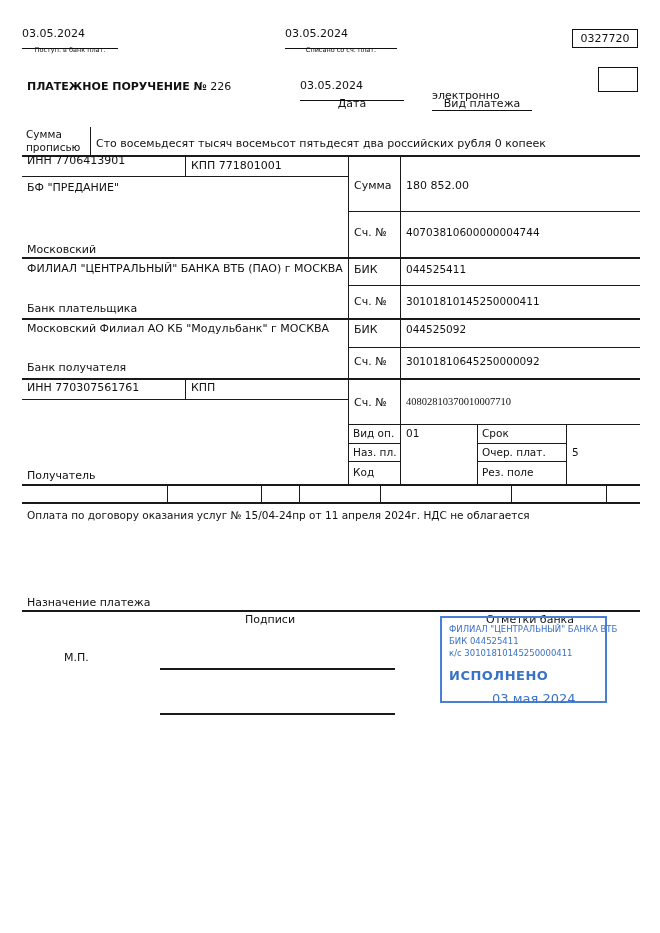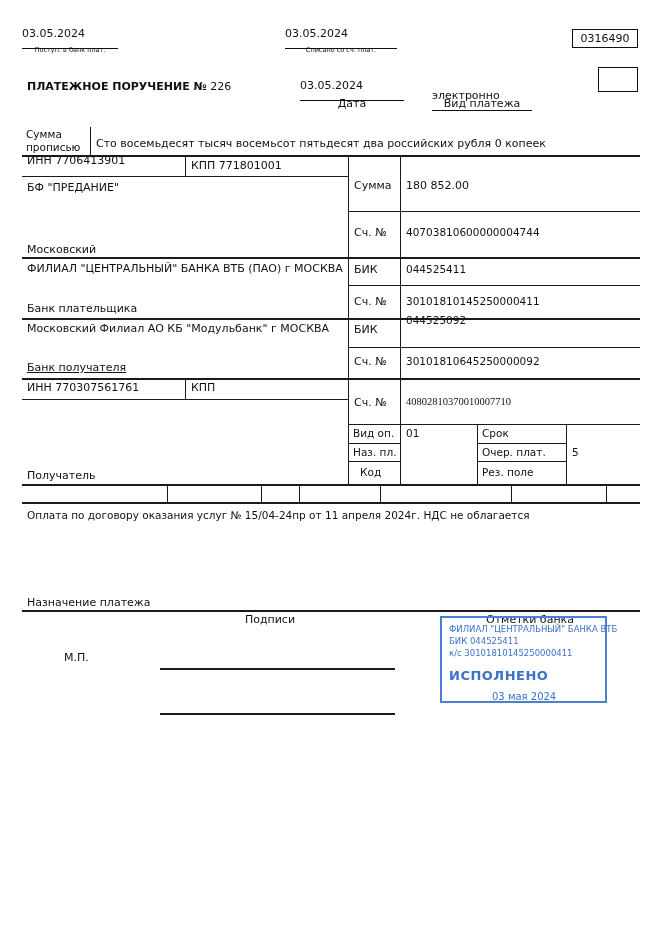--- a/index.html
+++ b/index.html
@@ -14,32 +14,32 @@
   .box{position:absolute;border:1.5px solid #111;box-sizing:border-box;text-align:center;}
   .vl{position:absolute;width:1px;background:#1a1a1a;}
   .hl{position:absolute;height:1px;background:#1a1a1a;}
   .hl2{position:absolute;height:2px;background:#1a1a1a;}
   .sig{position:absolute;height:2px;background:#1a1a1a;}
   .wrap{white-space:normal;}
   .stamp{position:absolute;left:440px;top:616px;width:167px;height:87px;box-sizing:border-box;
          border:2px solid #4a80d4;color:#3a72c8;padding:5px 7px;}
   .stamp .s1{font-size:8.5px;line-height:12px;white-space:nowrap;}
   .stamp .big{font-size:13px;font-weight:bold;margin-top:9px;letter-spacing:0.5px;}
-  .stamp .dt{font-size:10px;margin-top:8px;padding-left:43px;}
+  .stamp .dt{font-size:13px;margin-top:8px;padding-left:43px;}
 </style>
 </head>
 <body>
 
 <div class="page">
 
   <div class="ufield" style="left:22px;top:27px;width:96px;">03.05.2024</div>
   <div class="tiny" style="left:22px;top:46px;width:96px;">Поступ. в банк плат.</div>
   <div class="ufield" style="left:285px;top:27px;width:112px;">03.05.2024</div>
   <div class="tiny" style="left:285px;top:46px;width:112px;">Списано со сч. плат.</div>
-  <div class="box" style="left:572px;top:29px;width:66px;height:19px;font-size:11px;line-height:17px;">0316490</div>
+  <div class="box" style="left:572px;top:29px;width:66px;height:19px;font-size:11px;line-height:17px;">0327720</div>
 
   <div class="t" style="left:27px;top:80px;">
     <span class="b">ПЛАТЕЖНОЕ ПОРУЧЕНИЕ №</span><span> </span><span>226</span>
   </div>
   <div class="ufield" style="left:300px;top:79px;width:104px;">03.05.2024</div>
   <div class="ulabel" style="left:300px;top:97px;width:104px;">Дата</div>
   <div class="ufield" style="left:432px;top:89px;width:100px;">электронно</div>
   <div class="ulabel" style="left:432px;top:97px;width:100px;">Вид платежа</div>
   <div class="box" style="left:598px;top:67px;width:40px;height:25px;"></div>
 
@@ -66,25 +66,25 @@
   <div class="t" style="left:354px;top:263px;">БИК</div>
   <div class="ts" style="left:406px;top:263px;">044525411</div>
   <div class="hl" style="left:348px;top:285px;width:292px;"></div>
   <div class="t" style="left:354px;top:295px;">Сч. №</div>
   <div class="ts" style="left:406px;top:295px;">30101810145250000411</div>
   <div class="t" style="left:27px;top:302px;">Банк плательщика</div>
   <div class="hl2" style="left:22px;top:318px;width:618px;"></div>
 
   <div class="t" style="left:27px;top:322px;">Московский Филиал АО КБ "Модульбанк" г МОСКВА</div>
   <div class="t" style="left:354px;top:323px;">БИК</div>
-  <div class="ts" style="left:406px;top:314px;">044525092</div>
+  <div class="ts" style="left:406px;top:323px;">044525092</div>
   <div class="hl" style="left:348px;top:347px;width:292px;"></div>
   <div class="t" style="left:354px;top:355px;">Сч. №</div>
   <div class="ts" style="left:406px;top:355px;">30101810645250000092</div>
-  <div class="t" style="left:27px;top:361px;text-decoration:underline;">Банк получателя</div>
+  <div class="t" style="left:27px;top:361px;">Банк получателя</div>
   <div class="hl2" style="left:22px;top:378px;width:618px;"></div>
 
   <div class="t" style="left:27px;top:381px;">ИНН 770307561761</div>
   <div class="t" style="left:191px;top:381px;">КПП</div>
   <div class="vl" style="left:185px;top:379px;height:20px;"></div>
   <div class="hl" style="left:22px;top:399px;width:327px;"></div>
 
   <div class="t" style="left:354px;top:396px;">Сч. №</div>
   <div class="ts" style="left:406px;top:396px;font-family:Liberation Serif, serif;">40802810370010007710</div>
   <div class="hl" style="left:348px;top:424px;width:292px;"></div>
@@ -92,21 +92,21 @@
   <div class="ts" style="left:353px;top:427px;">Вид оп.</div>
   <div class="ts" style="left:406px;top:427px;">01</div>
   <div class="ts" style="left:482px;top:427px;">Срок</div>
   <div class="hl" style="left:348px;top:443px;width:53px;"></div>
   <div class="hl" style="left:477px;top:443px;width:90px;"></div>
   <div class="ts" style="left:353px;top:446px;">Наз. пл.</div>
   <div class="ts" style="left:482px;top:446px;">Очер. плат.</div>
   <div class="ts" style="left:572px;top:446px;">5</div>
   <div class="hl" style="left:348px;top:461px;width:53px;"></div>
   <div class="hl" style="left:477px;top:461px;width:90px;"></div>
-  <div class="ts" style="left:353px;top:466px;margin-left:7px;">Код</div>
+  <div class="ts" style="left:353px;top:466px;">Код</div>
   <div class="ts" style="left:482px;top:466px;">Рез. поле</div>
   <div class="t" style="left:27px;top:469px;">Получатель</div>
   <div class="vl" style="left:477px;top:424px;height:60px;"></div>
   <div class="vl" style="left:566px;top:424px;height:60px;"></div>
 
   <div class="vl" style="left:348px;top:156px;height:328px;"></div>
   <div class="vl" style="left:400px;top:156px;height:328px;"></div>
   <div class="hl2" style="left:22px;top:484px;width:618px;"></div>
 
   <div class="vl" style="left:167px;top:486px;height:16px;"></div>

